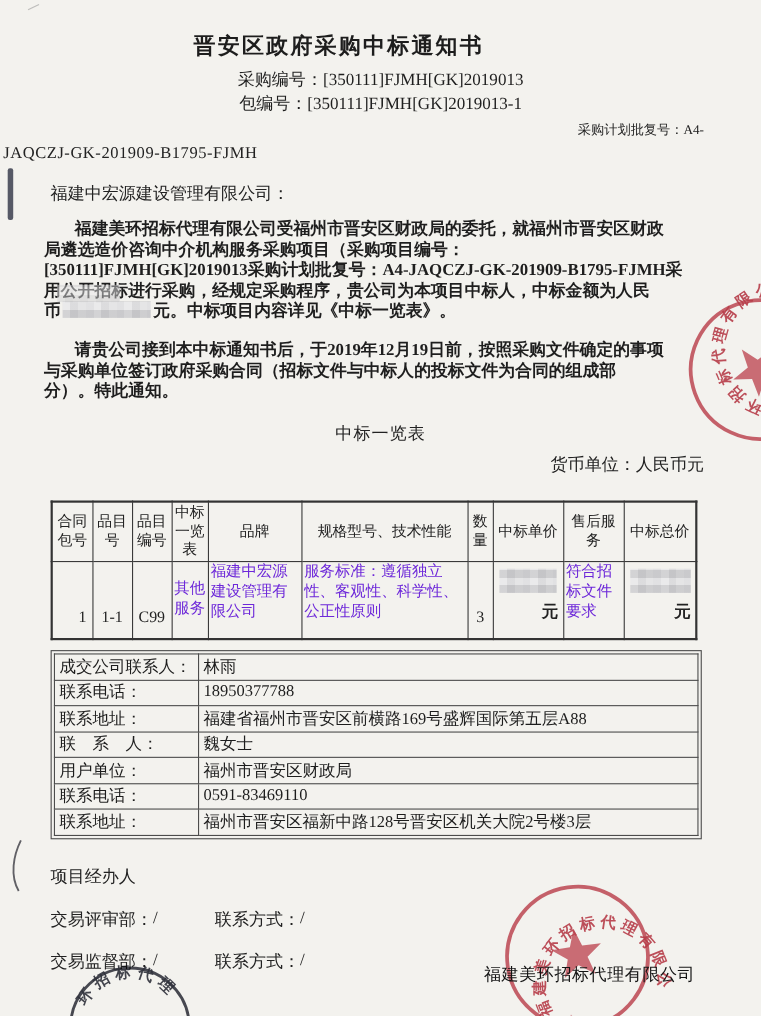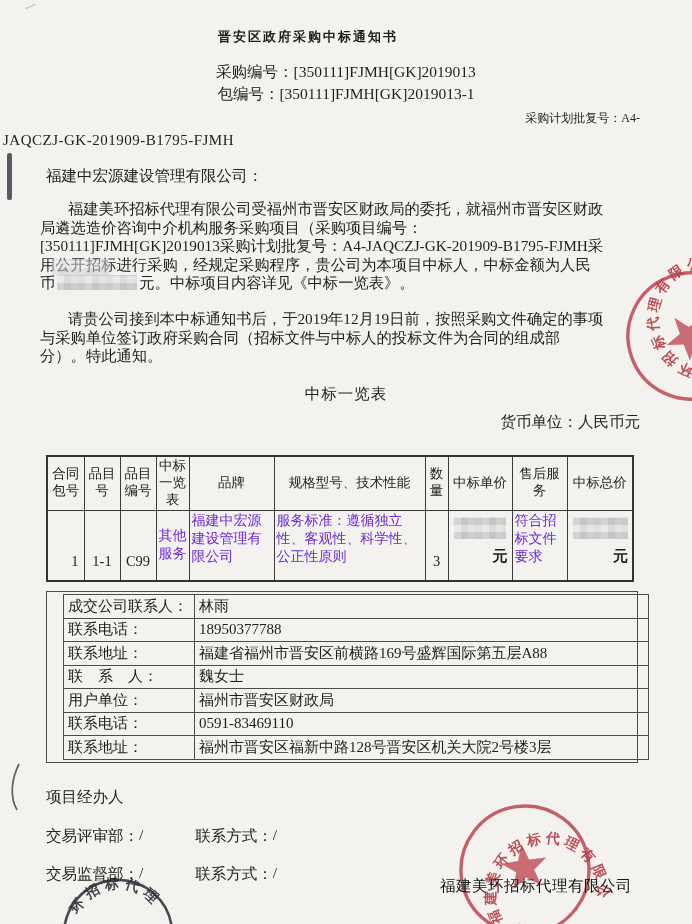--- a/index.html
+++ b/index.html
@@ -11,32 +11,32 @@
     background:#f3f2ee;
     overflow:hidden;
     font-family:"Liberation Serif","DejaVu Serif",serif;
     color:#222;
   }
   .abs{position:absolute;}
 
   
   .doc-title{
     top:28px;left:0;width:616px;
-    text-align:center;font-size:13px;font-weight:700;letter-spacing:2px;color:#1d1d1d;
+    text-align:center;font-size:20px;font-weight:700;letter-spacing:2px;color:#1d1d1d;
   }
   .code-line{left:0;width:692px;text-align:center;font-size:15.5px;color:#1f1f1f;}
   .code-line.proc{top:62px;}
   .code-line.pkg{top:84px;}
   .plan-line{top:110px;left:0;width:640px;text-align:right;font-size:12px;}
   .plan-tail{top:132px;left:3px;font-size:15px;letter-spacing:.5px;}
 
   .salutation{top:166px;left:46px;font-size:15.5px;}
 
   
-  .para{left:40px;width:606px;font-size:15.3px;line-height:18.6px;color:#1e1e1e;}
+  .para{left:40px;width:606px;font-size:15.3px;line-height:18.6px;color:#1e1e1e;font-weight:bold;}
   .para.p1{top:200px;}
   .para.p2{top:310px;}
   .pline{white-space:nowrap;}
   .pline.indent{text-indent:28px;}
 
   
   .mosaic{
     background-image:
       repeating-linear-gradient(0deg, rgba(120,120,125,.18) 0 7px, rgba(255,255,255,.14) 7px 14px),
       repeating-linear-gradient(90deg, #e7e7e8 0 7px, #d6d6d8 7px 14px, #e1e1e2 14px 21px, #dcdcde 21px 28px);
@@ -58,21 +58,21 @@
   .award td.b{font-weight:400;color:#6d28d9;line-height:1.3;}
   .award td.mid{vertical-align:middle;}
   .price-wrap{display:flex;flex-direction:column;height:54px;}
   .price-wrap .mosaic{width:52px;height:22px;margin:5px 4px 0 3px;}
   .price-wrap.total .mosaic{width:55px;}
   .price-wrap .yuan{margin-top:auto;text-align:right;font-weight:700;font-size:15px;padding-right:2px;}
   .footnote{top:557px;left:46px;font-size:15.5px;}
 
   
   .contact-wrap{top:591px;left:46px;width:586px;border:1.4px solid #4c4c4c;padding:2px;}
-  .contact{width:100%;margin-left:14px;}
+  .contact{width:100%;}
   .contact td{border:1.4px solid #4c4c4c;height:22.5px;font-size:15px;padding:0 4px;vertical-align:middle;color:#1d1d1d;}
   .contact td.cl{width:122px;}
 
   
   .handler{top:787px;left:46px;font-size:15.5px;}
   .frow{left:46px;font-size:15.5px;display:flex;}
   .frow.review{top:826px;}
   .frow.supervise{top:864px;}
   .frow .v1{margin-right:52px;}
   .agency-name{top:876px;left:440px;font-size:15.5px;color:#141414;z-index:6;letter-spacing:.5px;}

